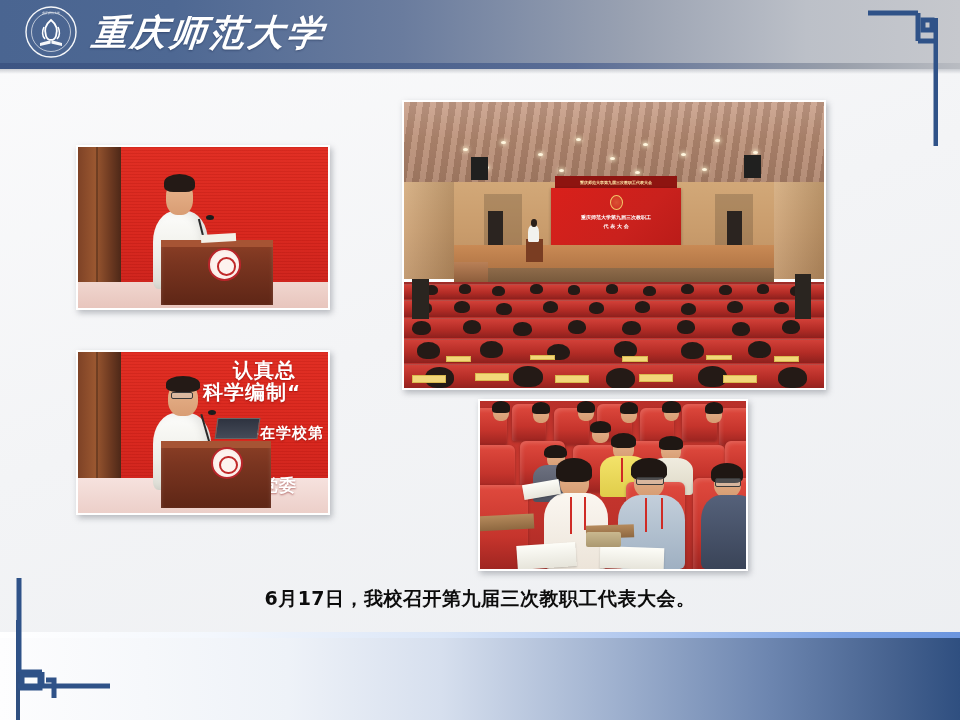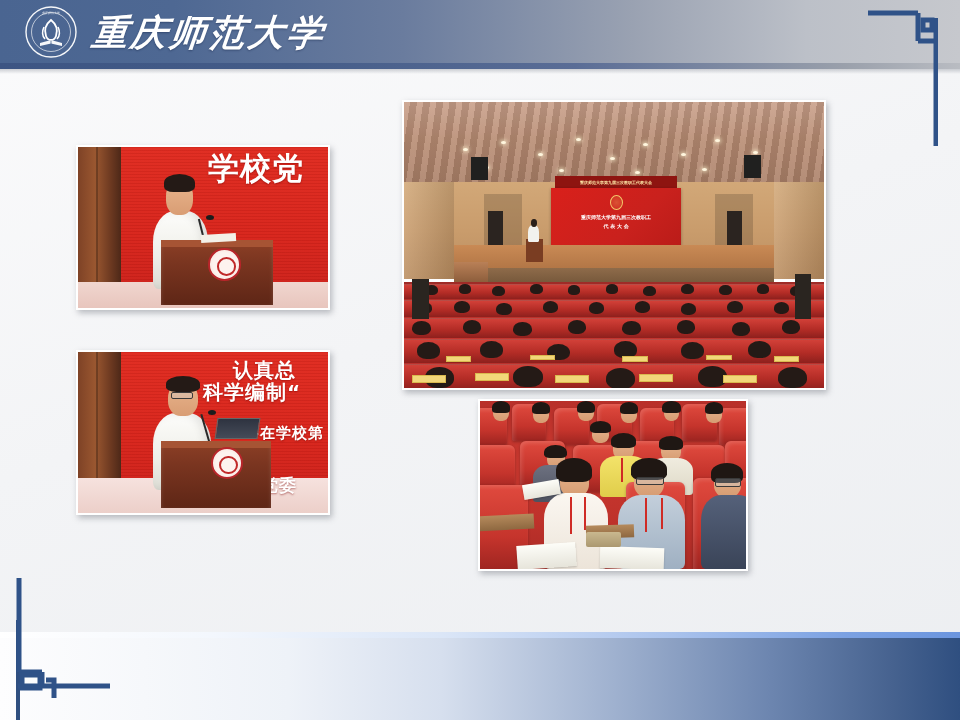--- a/index.html
+++ b/index.html
@@ -378,21 +378,20 @@
       </g>
     </svg>
   </div>
 
   <div class="photo" id="photo-speaker-one">
     <div class="inner">
       <div class="scene">
         <div class="bg-red-backdrop"></div>
         <div class="wall-left"></div>
         <div class="floor-strip"></div>
-        <div class="banner-text" style="left:52%; top:4%; font-size:31px; line-height:1;">学校党</div>
 
         <div class="person-body" style="left:30%; top:40%; width:22%; height:48%;"></div>
         <div class="person-head" style="left:35%; top:20%; width:11%; height:22%;"></div>
         <div class="person-hair" style="left:34.2%; top:17%; width:12.6%; height:11%;"></div>
 
         <div class="mic-stem" style="left:52%; top:44%; width:1.5px; height:26%; transform:rotate(-14deg);"></div>
         <div class="mic-head" style="left:51%; top:42%; width:8px; height:5px;"></div>
 
         <div class="podium" style="left:33%; top:58%; width:45%; height:40%;"></div>
         <div class="podium-seal" style="left:52%; top:63%; width:13%; height:20%;"></div>
@@ -632,20 +631,21 @@
 
         <div class="paper" style="left:14%; top:85%; width:22%; height:14%; transform:rotate(-4deg);"></div>
         <div class="paper" style="left:45%; top:87%; width:24%; height:13%; transform:rotate(2deg);"></div>
         <div class="paper" style="left:16%; top:48%; width:14%; height:9%; transform:rotate(-10deg);"></div>
         <div style="position:absolute;left:40%;top:78%;width:13%;height:9%;
              background:linear-gradient(to bottom,#c9b88f,#ab9870);border-radius:2px;"></div>
       </div>
     </div>
   </div>
 
+  <div class="caption">6月17日，我校召开第九届三次教职工代表大会。</div>
 
   <div class="footer-highlight"></div>
   <div class="footer-band"></div>
   <div class="footer-leftbar"></div>
 
   <div class="ornament-bl">
     <svg width="96" height="126" viewBox="0 0 96 126">
       <g fill="none" stroke="#2f5288" stroke-width="5">
         <path d="M3 2 L3 96"></path>
         <path d="M3 96 L26 96"></path>

